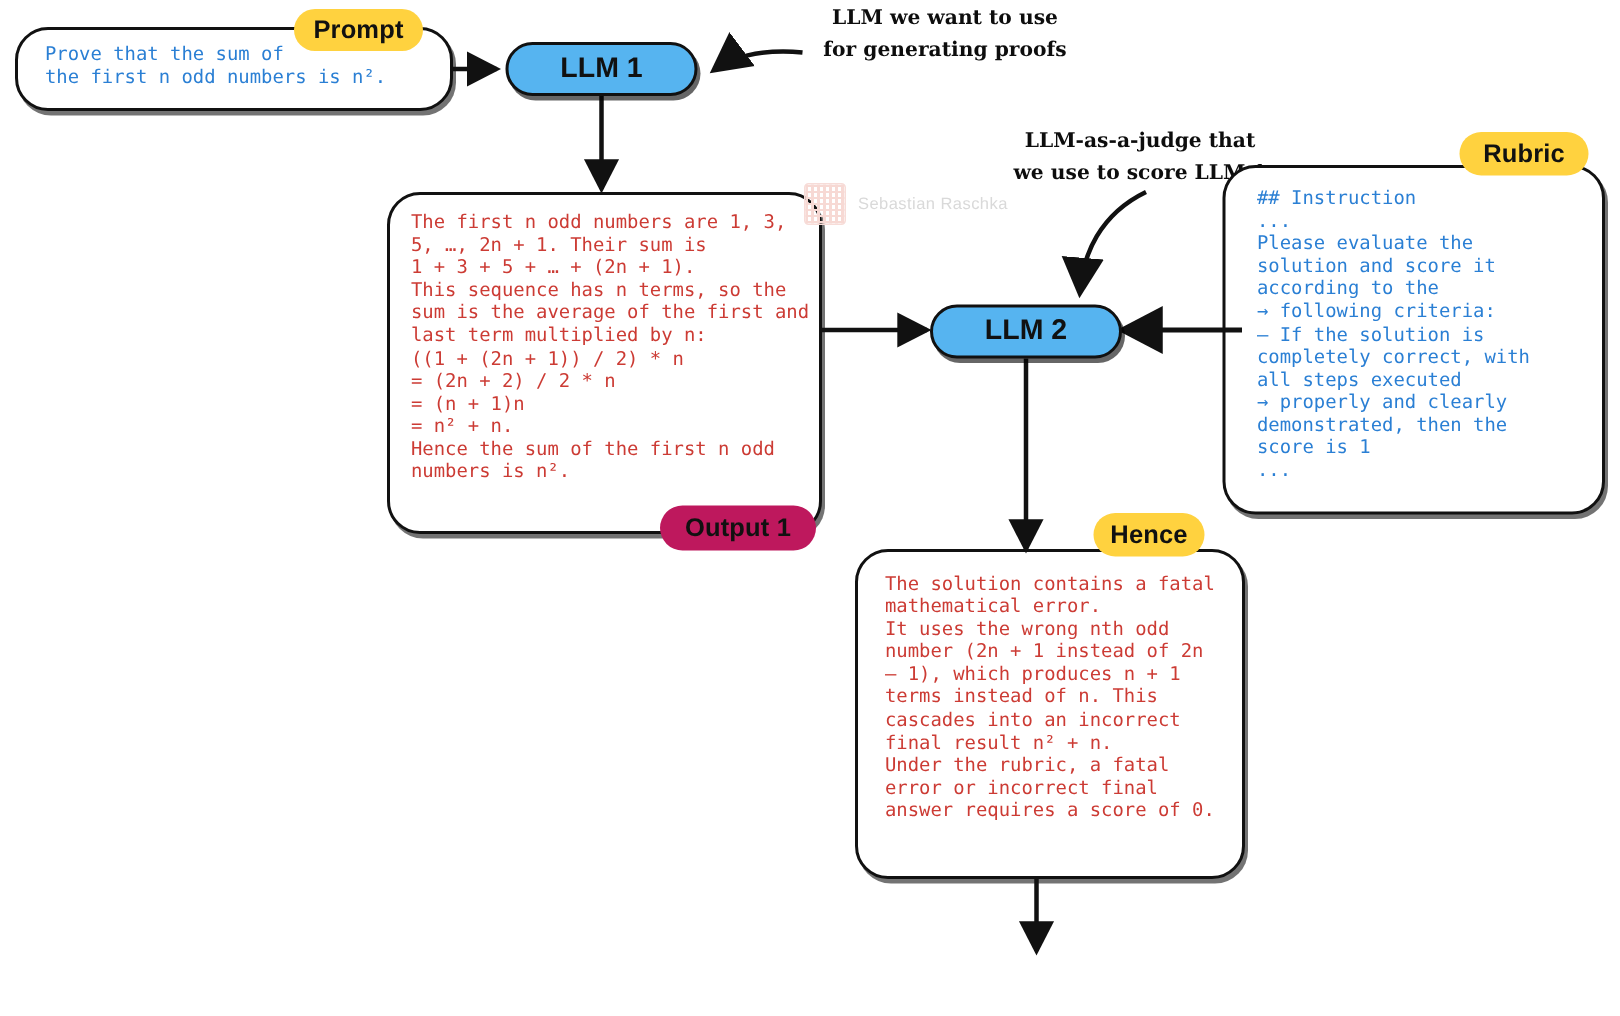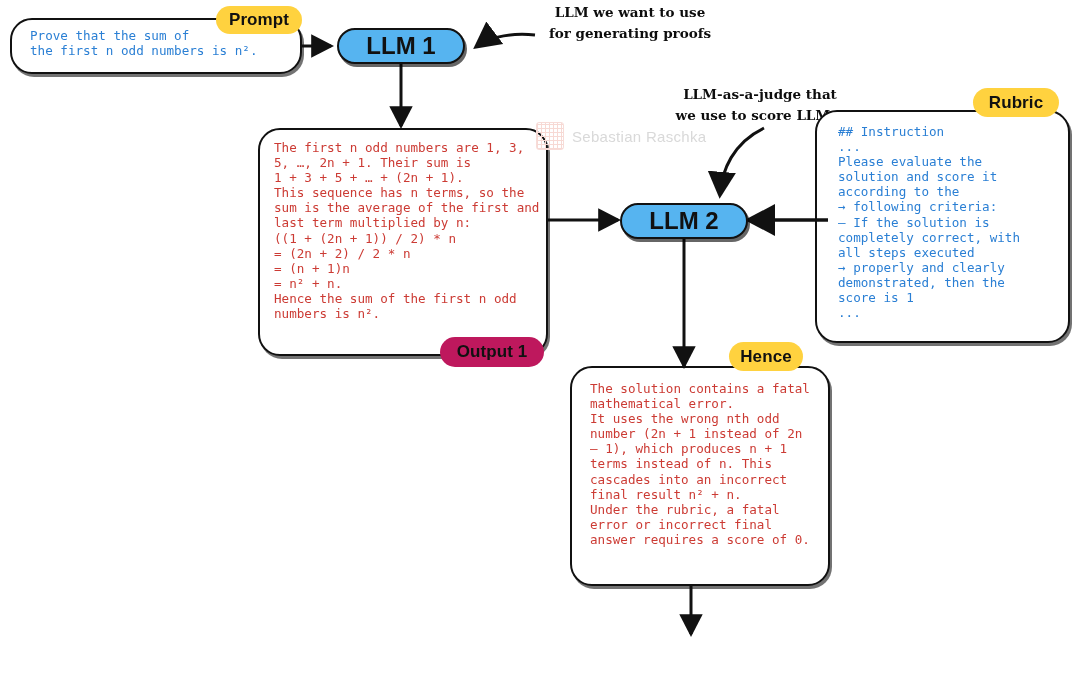--- a/index.html
+++ b/index.html
@@ -60,21 +60,21 @@
     position: absolute;
     box-sizing: border-box;
     display: flex;
     align-items: center;
     justify-content: center;
     background: #56B4F0;
     border: 2.5px solid #111111;
     border-radius: 999px;
     box-shadow: 2px 3px 0 rgba(0,0,0,0.6);
     font-weight: bold;
-    font-size: 24px;
+    font-size: 19px;
     color: #111111;
     z-index: 5;
   }
   
   .score {
     position: absolute;
     box-sizing: border-box;
     display: flex;
     align-items: center;
     justify-content: center;
@@ -115,21 +115,21 @@
     left: 536px;
     top: 122px;
     display: flex;
     align-items: center;
     gap: 8px;
     z-index: 1;
     opacity: 1;
   }
   #watermark .wm-text {
     font-family: "Liberation Sans", sans-serif;
-    font-size: 15px;
+    font-size: 11px;
     color: #d9d9d9;
     letter-spacing: 0.3px;
     white-space: nowrap;
   }
   #watermark .wm-mark {
     width: 26px; height: 26px;
     border: 1.5px solid #f7dcd8;
     border-radius: 3px;
     position: relative;
     background:
@@ -170,21 +170,21 @@
     <line x1="691" y1="586" x2="691" y2="634" stroke="#111111" stroke-width="3" marker-end="url(#ah)"></line>
 
     <path d="M 535,35 C 505,32 485,40 477,46" fill="none" stroke="#111111" stroke-width="3" marker-end="url(#ah2)"></path>
 
     <path d="M 764,128 C 733,143 722,170 720,194" fill="none" stroke="#111111" stroke-width="3" marker-end="url(#ah2)"></path>
   </svg>
 
   <div class="node" style="left:10px; top:18px; width:292px; height:56px;"></div>
   <div class="codebox code-blue" style="left:30px; top:28px; width:265px; z-index:4;">Prove that the sum of
 the first n odd numbers is n².</div>
-  <div class="badge badge-yellow" style="left:216px; top:6px; width:86px; height:28px;">Prompt</div>
+  <div class="badge badge-yellow" style="left:196px; top:6px; width:86px; height:28px;">Prompt</div>
 
   <div class="llm" style="left:337px; top:28px; width:128px; height:36px;">LLM 1</div>
   <div class="annot" style="left:530px; top:2px; width:200px;">LLM we want to use
 for generating proofs</div>
 
   <div class="node" style="left:258px; top:128px; width:290px; height:228px;"></div>
   <div class="codebox code-red" style="left:274px; top:140px; width:266px; z-index:4;">The first n odd numbers are 1, 3,
 5, …, 2n + 1. Their sum is
 1 + 3 + 5 + … + (2n + 1).
 This sequence has n terms, so the

